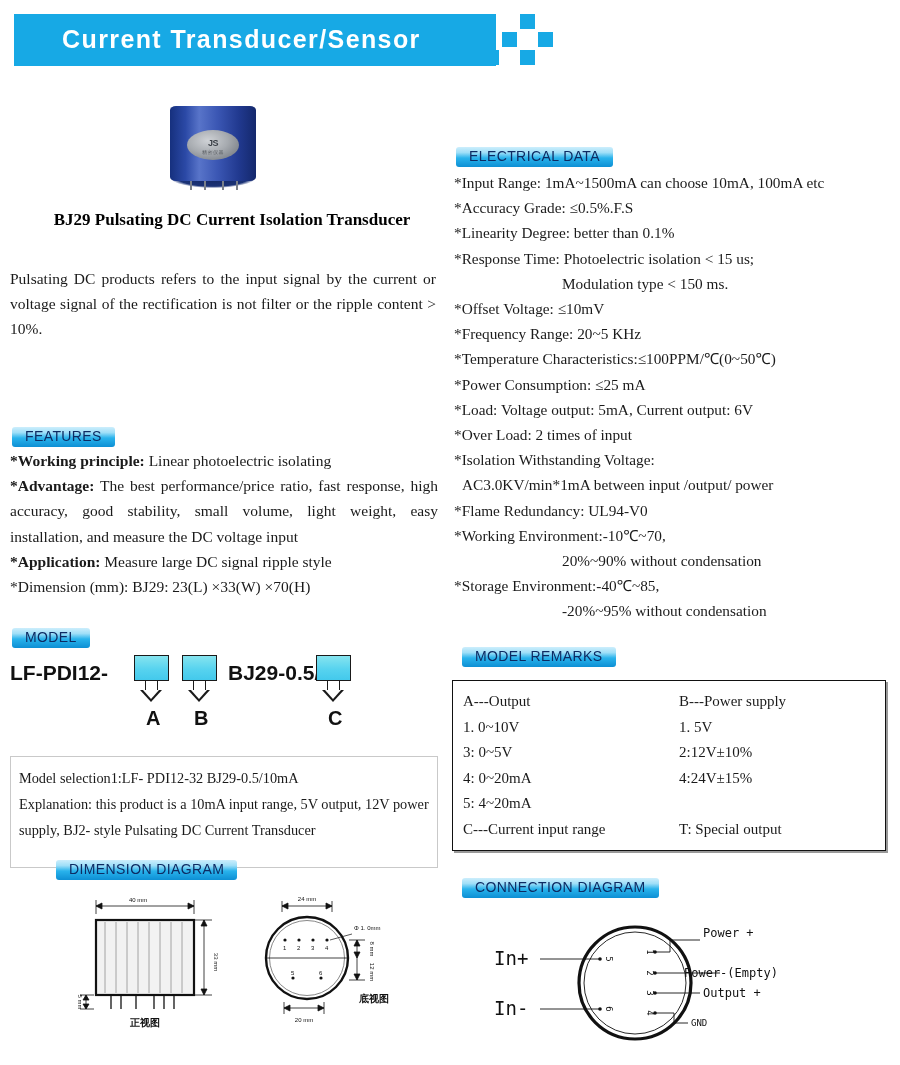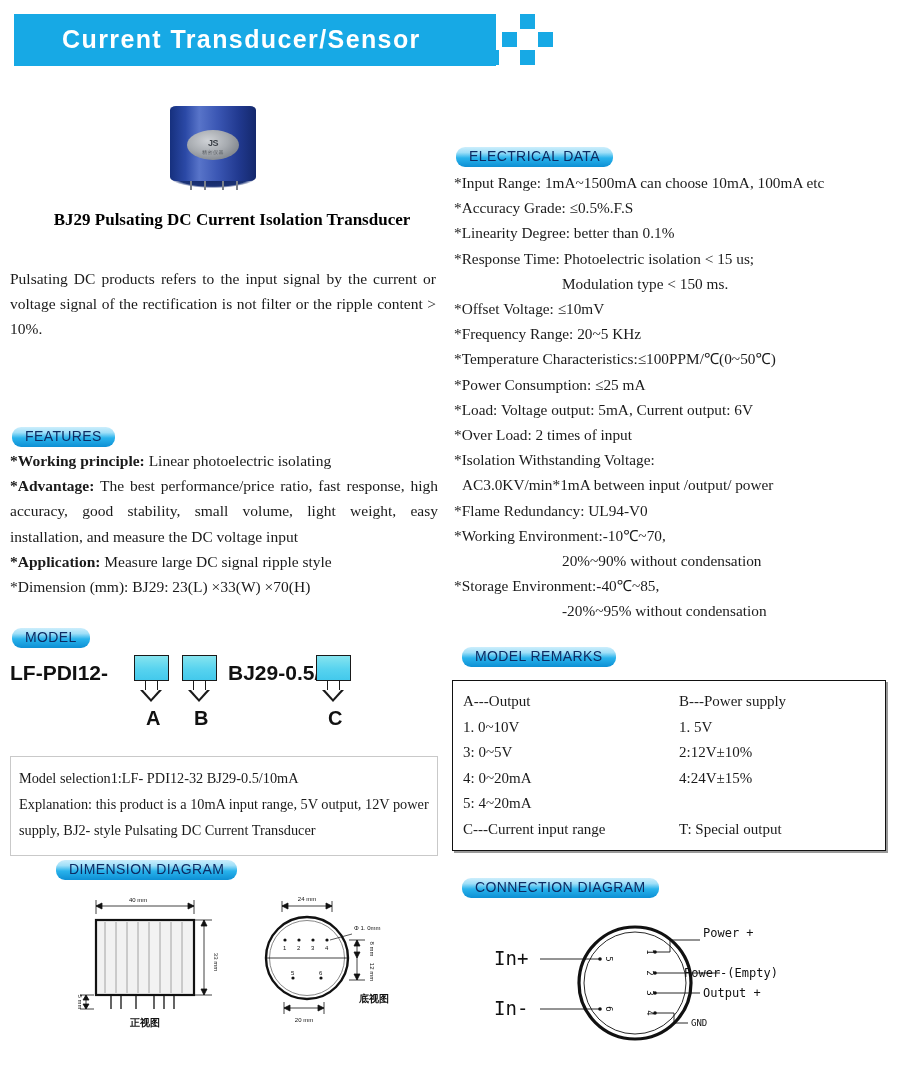--- a/index.html
+++ b/index.html
@@ -36,21 +36,21 @@
     color: #ffffff;
     white-space: nowrap;
   }
   .checkers { position: absolute; left: 470px; top: 0px; width: 72px; height: 52px; }
   .chk { position: absolute; width: 15px; height: 15px; background: #17a9e5; }
 
   
   .badge {
     display: inline-block;
     padding: 1px 13px 2px 13px;
-    border-radius: 9px;
+    border-radius: 3px;
     font-family: "Liberation Sans", sans-serif;
     font-size: 14px;
     font-weight: normal;
     letter-spacing: 0.4px;
     color: #0d2b63;
     background: linear-gradient(to bottom, #cdeefc 0%, #9fdff8 28%, #29b3ec 55%, #0d8fd4 100%);
     white-space: nowrap;
     line-height: 17px;
   }
 
@@ -153,21 +153,21 @@
   }
   .arrow-letter {
     position: absolute; top: 52px;
     font-family: "Liberation Sans", sans-serif;
     font-weight: bold; font-size: 20px; color: #111;
   }
 
   .selbox {
     position: absolute; left: 2px; top: 676px; width: 428px;
     border: 1px solid #c9c9c9;
-    padding: 8px 8px 12px 8px;
+    padding: 8px 8px 24px 8px;
     font-size: 14.3px; line-height: 26px;
   }
 
   .badge-dim { position: absolute; left: 4px; top: 780px; margin-left: 44px; }
 
   .dim-wrap { position: absolute; left: 0px; top: 810px; width: 440px; height: 145px; }
 
   
   .right-col { position: absolute; left: 452px; top: 0px; width: 448px; }
   .badge-elec { position: absolute; left: 4px; top: 147px; }

